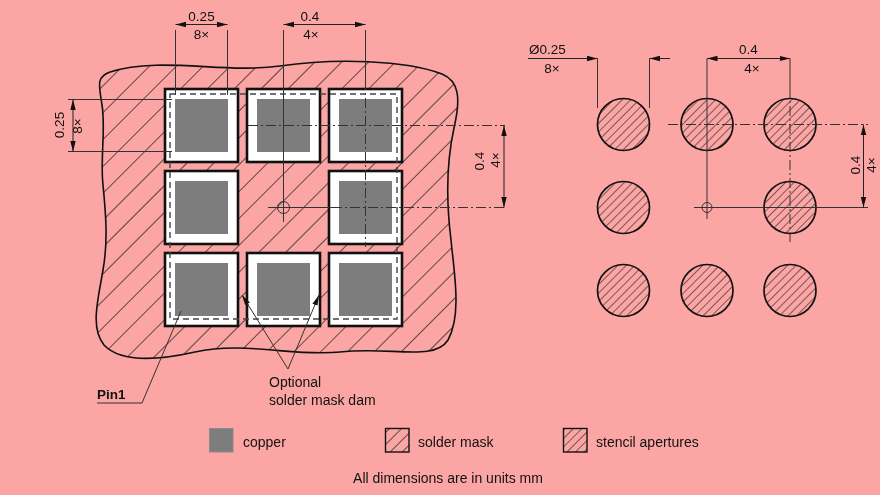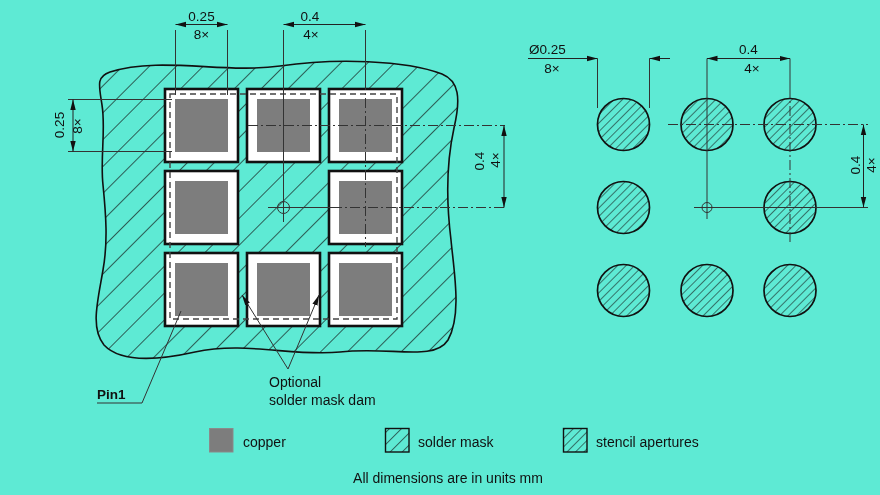--- a/index.html
+++ b/index.html
@@ -1,16 +1,16 @@
 <!DOCTYPE html>
 <html><head>
 <meta charset="utf-8">
 <style>
   html,body{margin:0;padding:0;background:#fff;}
-  .canvas{position:relative;width:880px;height:495px;background:#5eead4;overflow:hidden;
+  .canvas{position:relative;width:880px;height:495px;background:#fca5a5;overflow:hidden;
           font-family:"Liberation Sans", sans-serif;}
   svg{display:block}
   text{fill:#111;font-family:"Liberation Sans", sans-serif;}
   .d{font-size:13.5px;}
   .l{font-size:14px;}
   .b{font-weight:bold;}
   .thick{fill:#fff;stroke:#111;stroke-width:2.6;}
   .thin{fill:none;stroke:#333;stroke-width:1;}
   .dim{fill:none;stroke:#222;stroke-width:1;}
   .cl{fill:none;stroke:#333;stroke-width:1;stroke-dasharray:10 3 2 3;}

